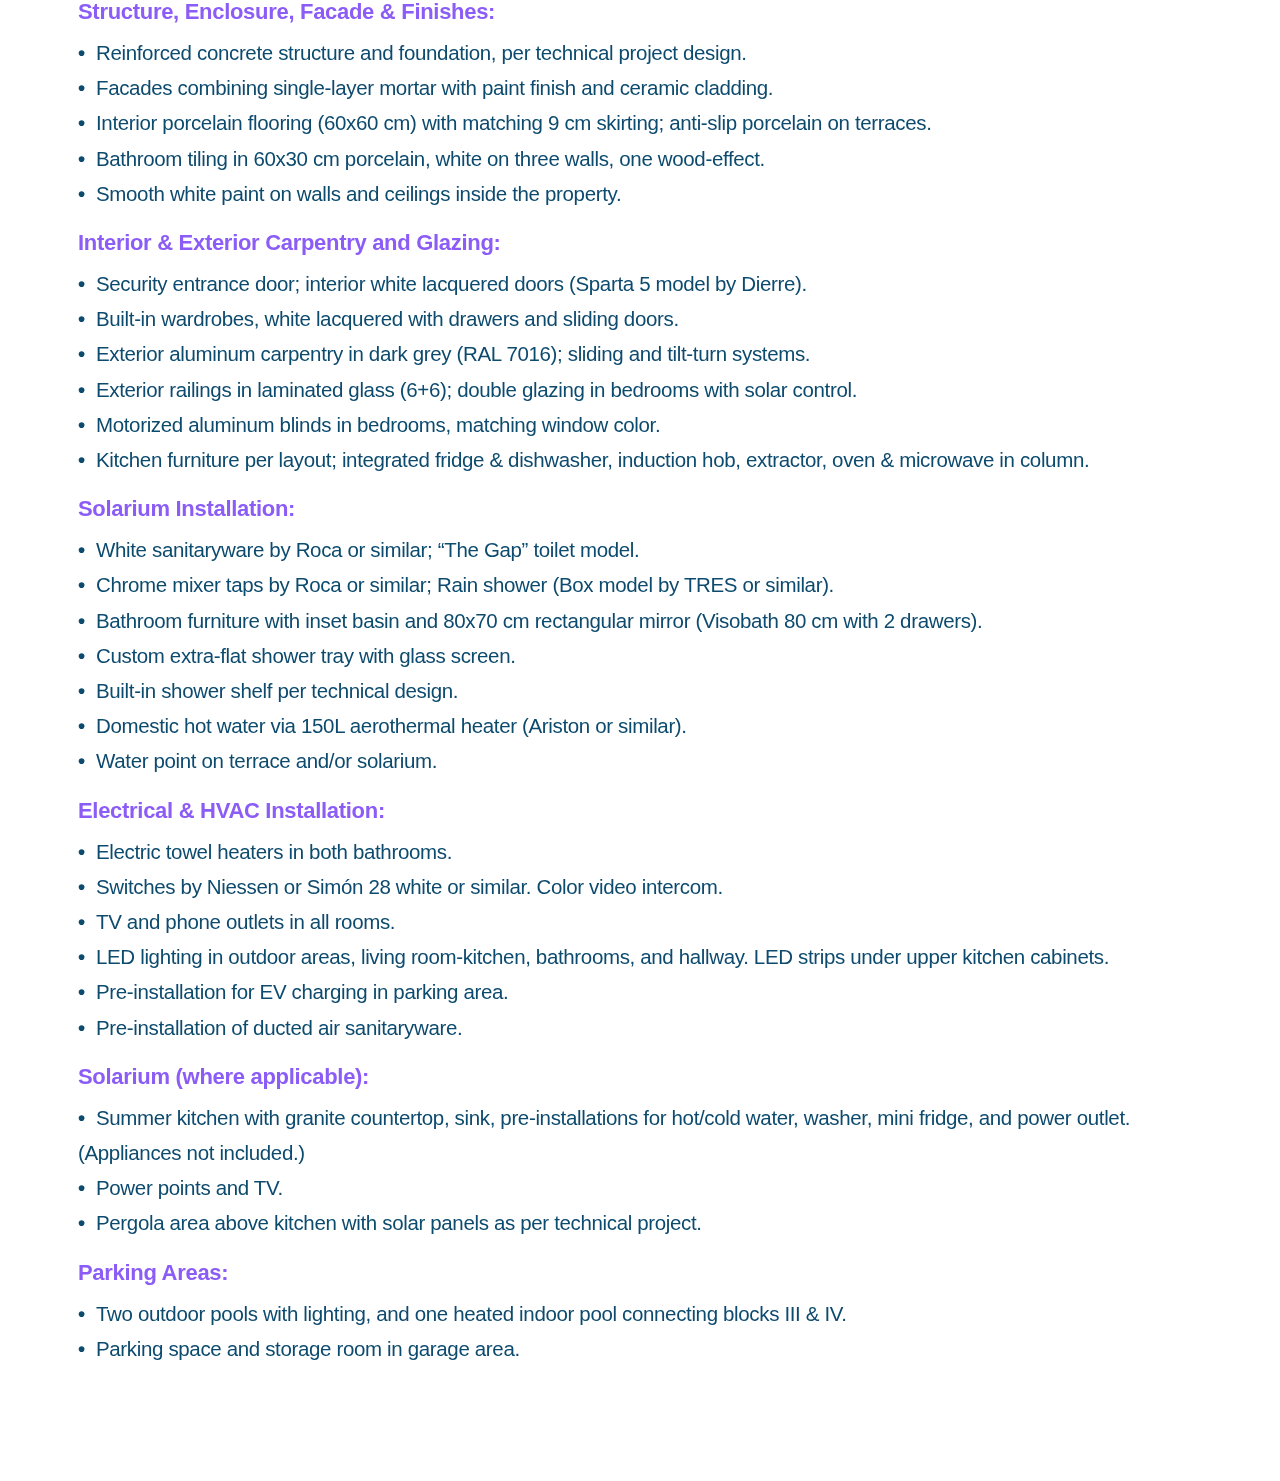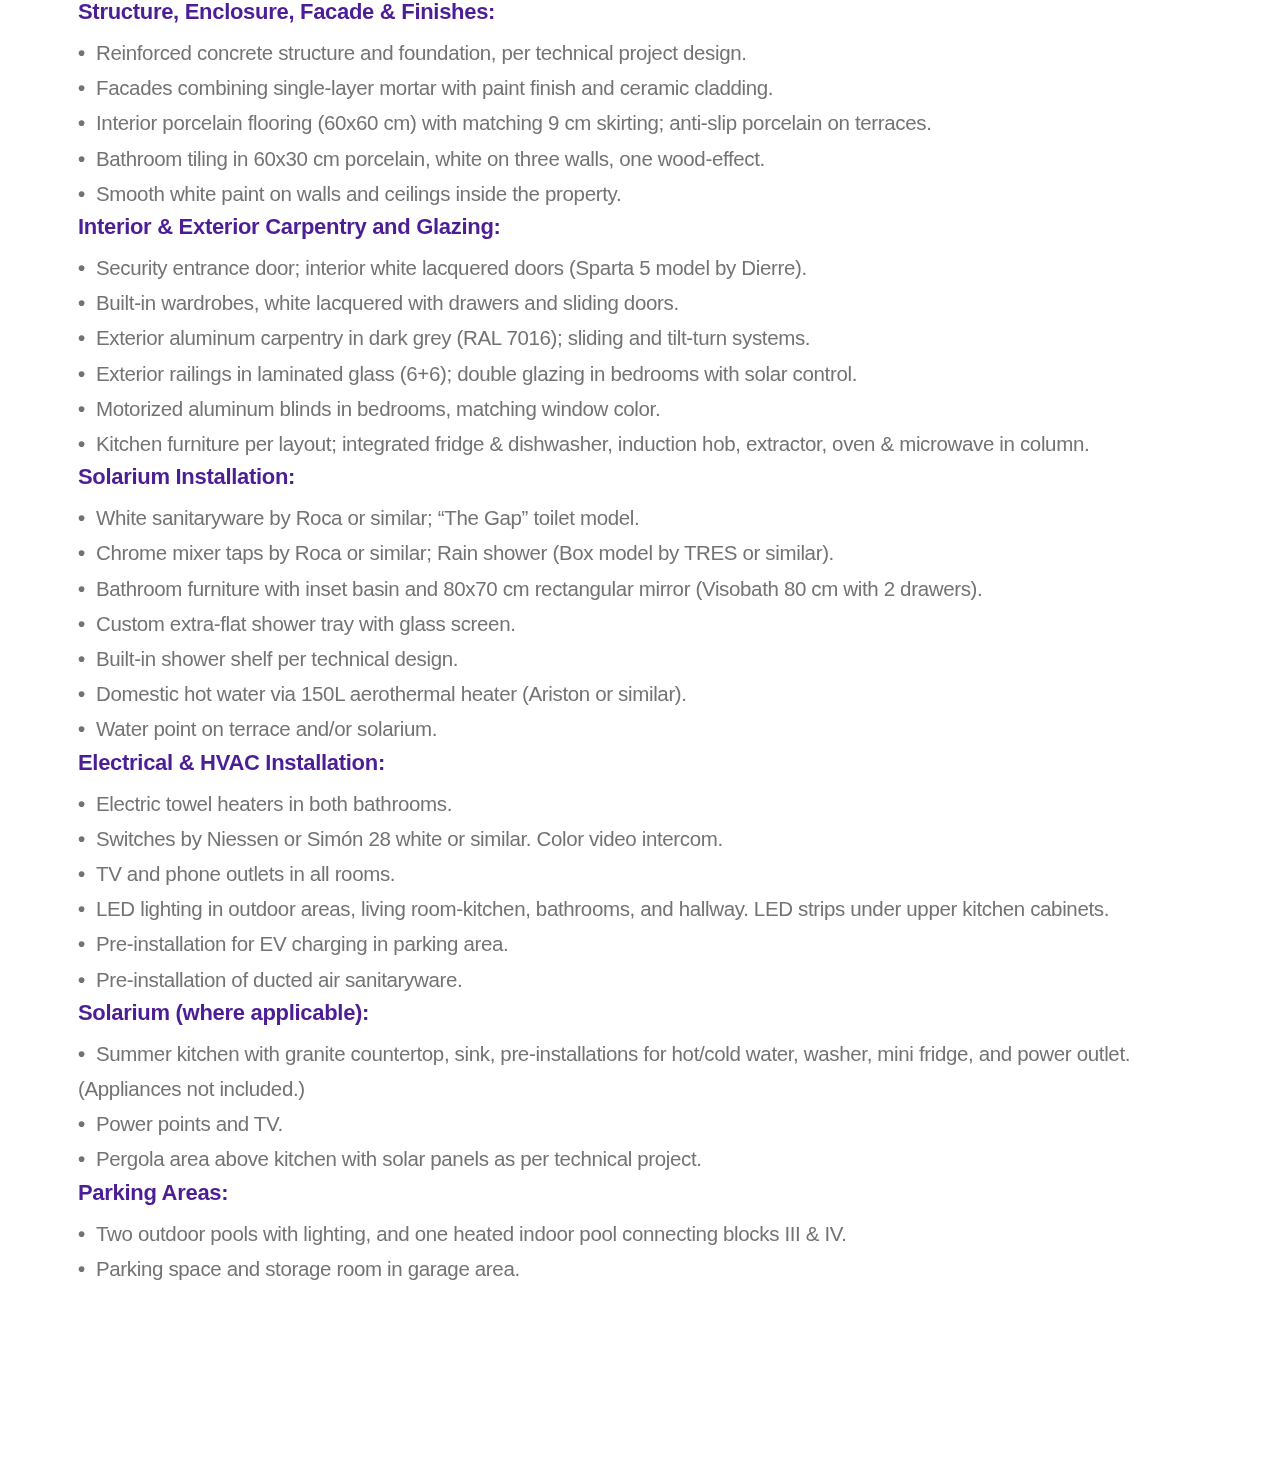--- a/index.html
+++ b/index.html
@@ -17,43 +17,43 @@
     .doc {
       position: relative;
       padding-left: 78px;
       padding-top: 0px;
       width: 1120px;
     }
     .section {
       margin: 0;
     }
     .section + .section {
-      margin-top: 4px;
+      margin-top: 20px;
     }
     .section-title {
       font-weight: bold;
       font-size: 22px;
       line-height: 24px;
       margin: 0;
       padding-top: 0;
       height: 26px;
-      color: #4c1d95;
+      color: #8b5cf6;
       letter-spacing: -0.3px;
       white-space: nowrap;
     }
     .items {
       list-style: none;
       margin: 0;
       padding: 0;
       margin-top: 9px;
     }
     .item {
       font-size: 20.5px;
       line-height: 35.2px;
-      color: #737373;
+      color: #0c4a6e;
       letter-spacing: -0.35px;
       margin: 0;
       padding: 0;
     }
     .bullet {
       display: inline-block;
       width: 18px;
       font-weight: bold;
     }
   </style>

